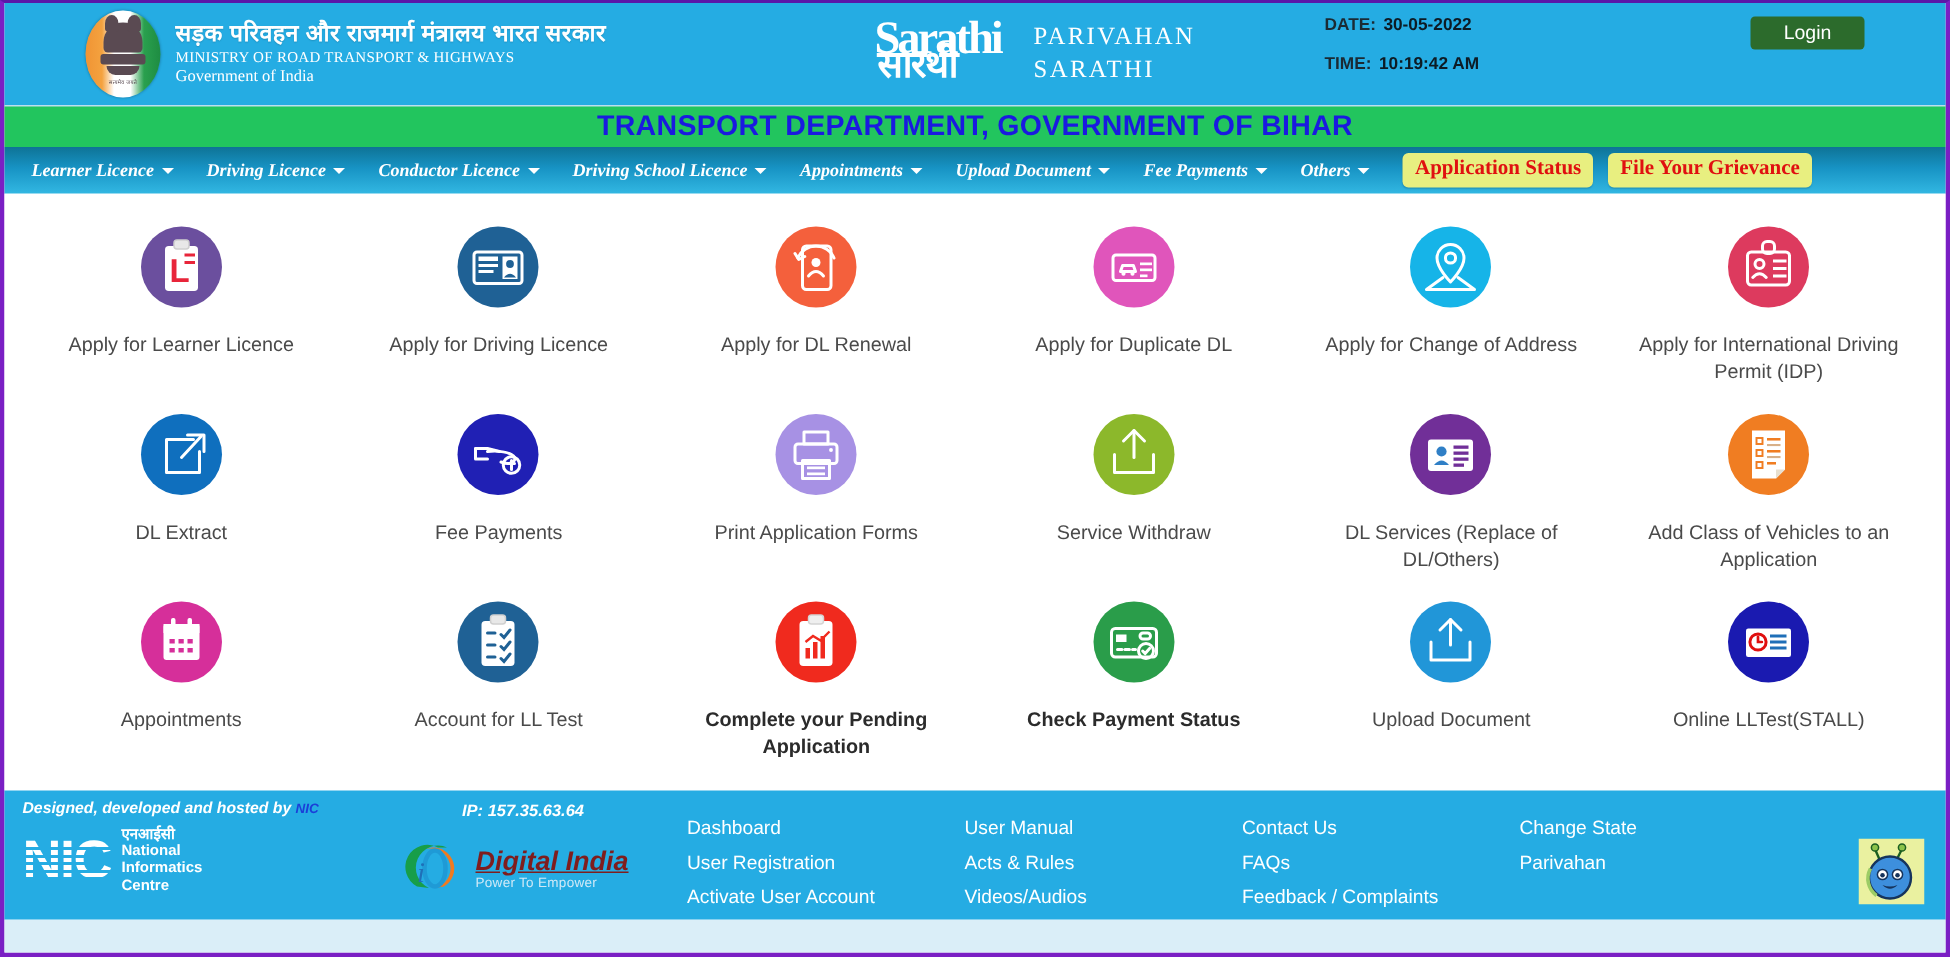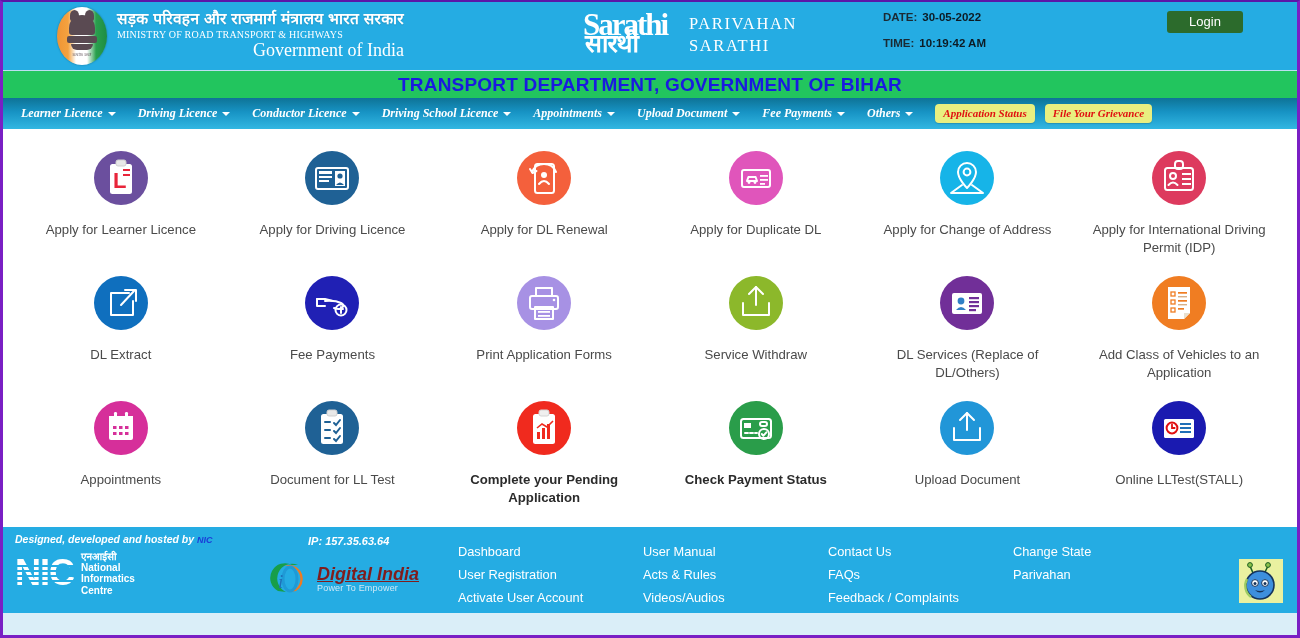--- a/index.html
+++ b/index.html
@@ -69,21 +69,21 @@
     font-family: "Liberation Sans", sans-serif;
     font-size: 15.5px; font-weight: 600; letter-spacing: .3px;
     text-shadow: 0 1px 1px rgba(0,0,0,.15);
   }
   .ministry .en1 {
     font-family: "Liberation Serif", serif;
     font-size: 10px; font-weight: 400; letter-spacing: .2px;
   }
   .ministry .en2 {
     font-family: "Liberation Serif", serif;
-    font-size: 18px; font-weight: 400; text-align: right;
+    font-size: 11px; font-weight: 400;
   }
 
   .brand-center {
     position: absolute; left: 580px; top: 4px;
     display: flex; align-items: center; color: #fff;
   }
   .sarathi-logo { position: relative; width: 104px; height: 56px; }
   .sarathi-logo .lat {
     position: absolute; top: 3px; left: 0;
     font-family: "Liberation Serif", serif;
@@ -151,21 +151,21 @@
     border-right: 4px solid transparent;
     border-top: 4px solid #ffffff;
   }
   .nav-pill {
     background: #e8ef80;
     border-radius: 4px;
     padding: 3px 8px 4px;
     margin-right: 10px;
     color: #e01010;
     font-family: "Liberation Serif", serif;
-    font-style: italic; font-weight: 700; font-size: 11px;
+    font-weight: 700; font-size: 14px;
     cursor: pointer; white-space: nowrap;
     box-shadow: 0 1px 1px rgba(0,0,0,.15);
   }
 
   
   .main {
     flex: 1 1 auto;
     background: #fff;
     padding: 22px 12px 0;
     display: grid;
@@ -525,21 +525,21 @@
             <g stroke="#1f6195" stroke-width="2" fill="none" stroke-linecap="round">
               <path d="M17 18 h5"></path>
               <path d="M26 19 l2 2 l4 -5"></path>
               <path d="M17 26 h5"></path>
               <path d="M26 27 l2 2 l4 -5"></path>
               <path d="M17 34 h5"></path>
               <path d="M26 35 l2 2 l4 -5"></path>
             </g>
           </svg>
         </div>
-        <div class="label">Document for LL Test</div>
+        <div class="label">Account for LL Test</div>
       </div>
       <div class="tile strong">
         <div class="circle" style="background: rgb(240, 42, 30);">
           <svg width="48" height="48" viewBox="0 0 48 48">
             <rect x="13" y="10" width="22" height="30" rx="2.5" fill="#fff"></rect>
             <rect x="19" y="6" width="10" height="6" rx="2" fill="#efefef" stroke="#d4d4d4"></rect>
             <g fill="#f02a1e">
               <rect x="17" y="28" width="3" height="7"></rect>
               <rect x="22" y="24" width="3" height="11"></rect>
               <rect x="27" y="20" width="3" height="15"></rect>

